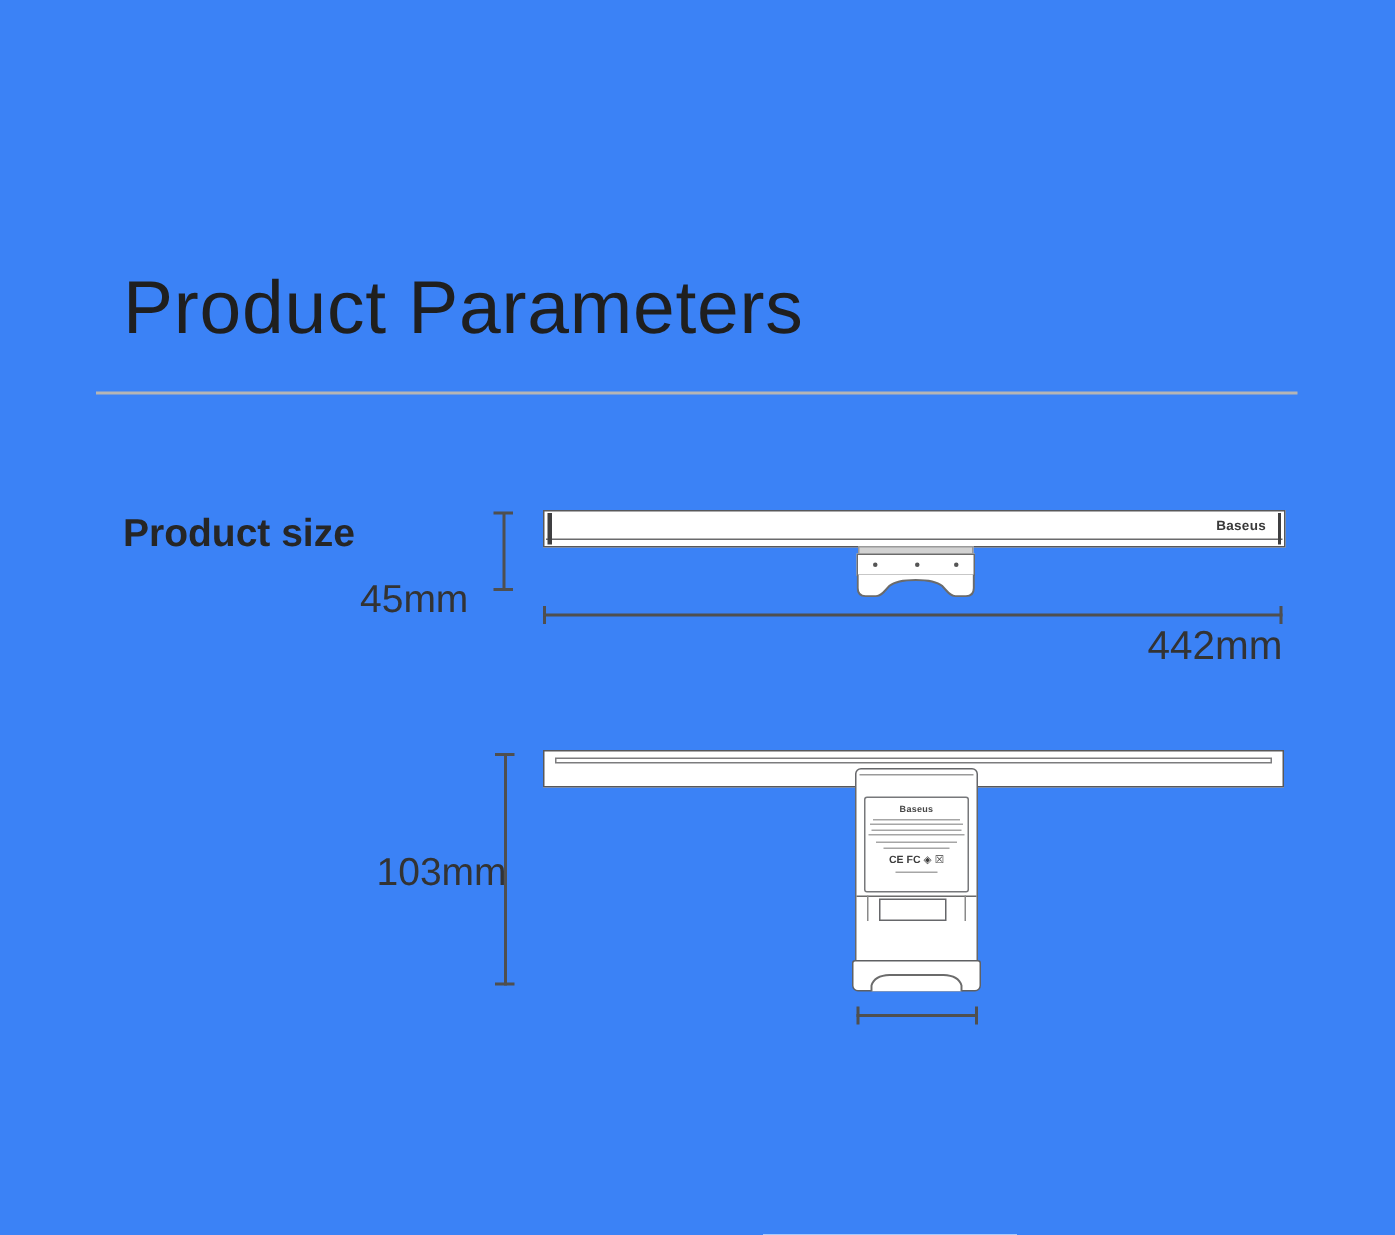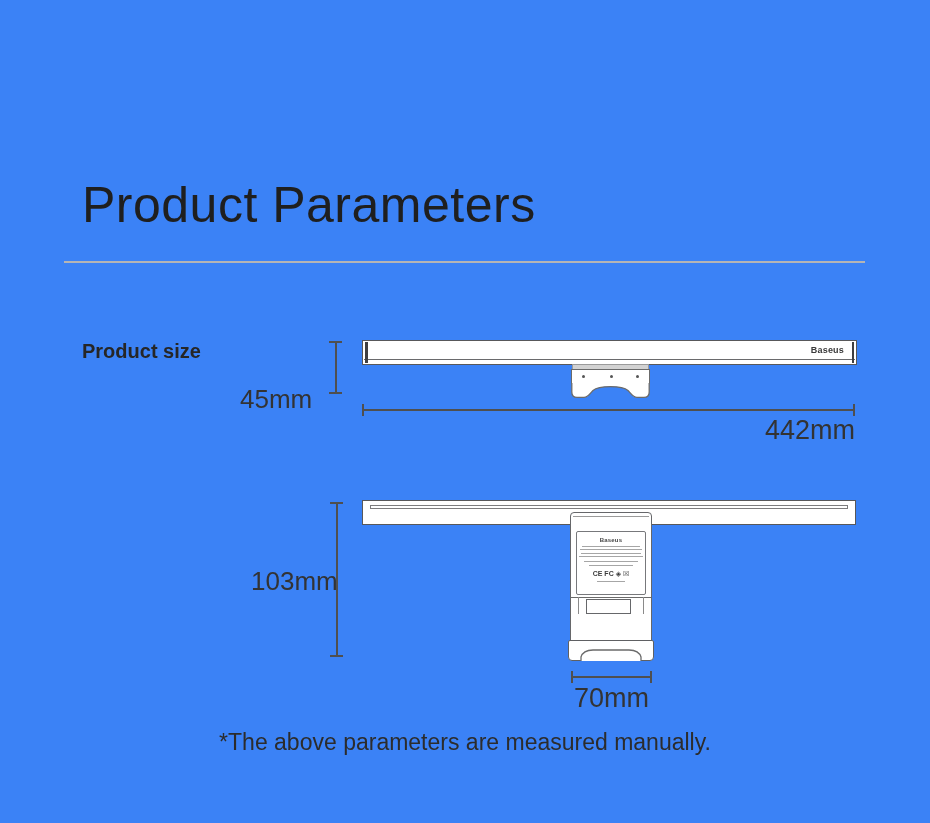--- a/index.html
+++ b/index.html
@@ -8,21 +8,21 @@
     font-family:"Liberation Sans","DejaVu Sans",sans-serif;overflow:hidden;
     color:#1f1f1f;
   }
   .abs{position:absolute;}
 
   
   .title{left:82px;top:176px;font-size:50px;font-weight:500;letter-spacing:.5px;color:#1f1f1f;}
   .divider{left:64px;top:261px;width:801px;height:2px;background:#b5b5b5;}
 
   
-  .product-size{left:82px;top:340px;font-size:20px;font-weight:700;color:#262626;}
+  .product-size{left:82px;top:340px;font-size:26px;font-weight:700;color:#262626;}
   .dim-text{font-size:26px;color:#333;white-space:nowrap;}
 
   
   .vline{width:2px;background:#4f4f4f;}
   .hline{height:2px;background:#4f4f4f;}
   .tick-h{width:13px;height:2px;background:#4f4f4f;}
   .tick-v{width:2px;height:12px;background:#4f4f4f;}
 
   
   .bar{border:1.5px solid #58585a;background:#fff;box-sizing:border-box;}
@@ -130,19 +130,17 @@
 
   <div class="abs base">
     <svg class="base-arch" width="62" height="14" viewBox="0 0 62 14">
       <path d="M1,14 L1,10 C2.5,5 7,3.2 13,3 L49,3 C55,3.2 59.5,5 61,10 L61,14" fill="#ffffff" stroke="#6b6b6b" stroke-width="1.3"></path>
     </svg>
   </div>
 
   <div class="abs tick-v" style="left:571px;top:671px;"></div>
   <div class="abs hline" style="left:571px;top:676px;width:81px;"></div>
   <div class="abs tick-v" style="left:650px;top:671px;"></div>
-  <div class="abs dim-text" style="left:555px;top:683px;width:113px;text-align:center;font-size:27px;">70mm</div>
 
   <div class="abs footnote">
-    <div>*The above parameters are measured manually.</div>
   </div>
 
 </div>
 
 </body></html>

